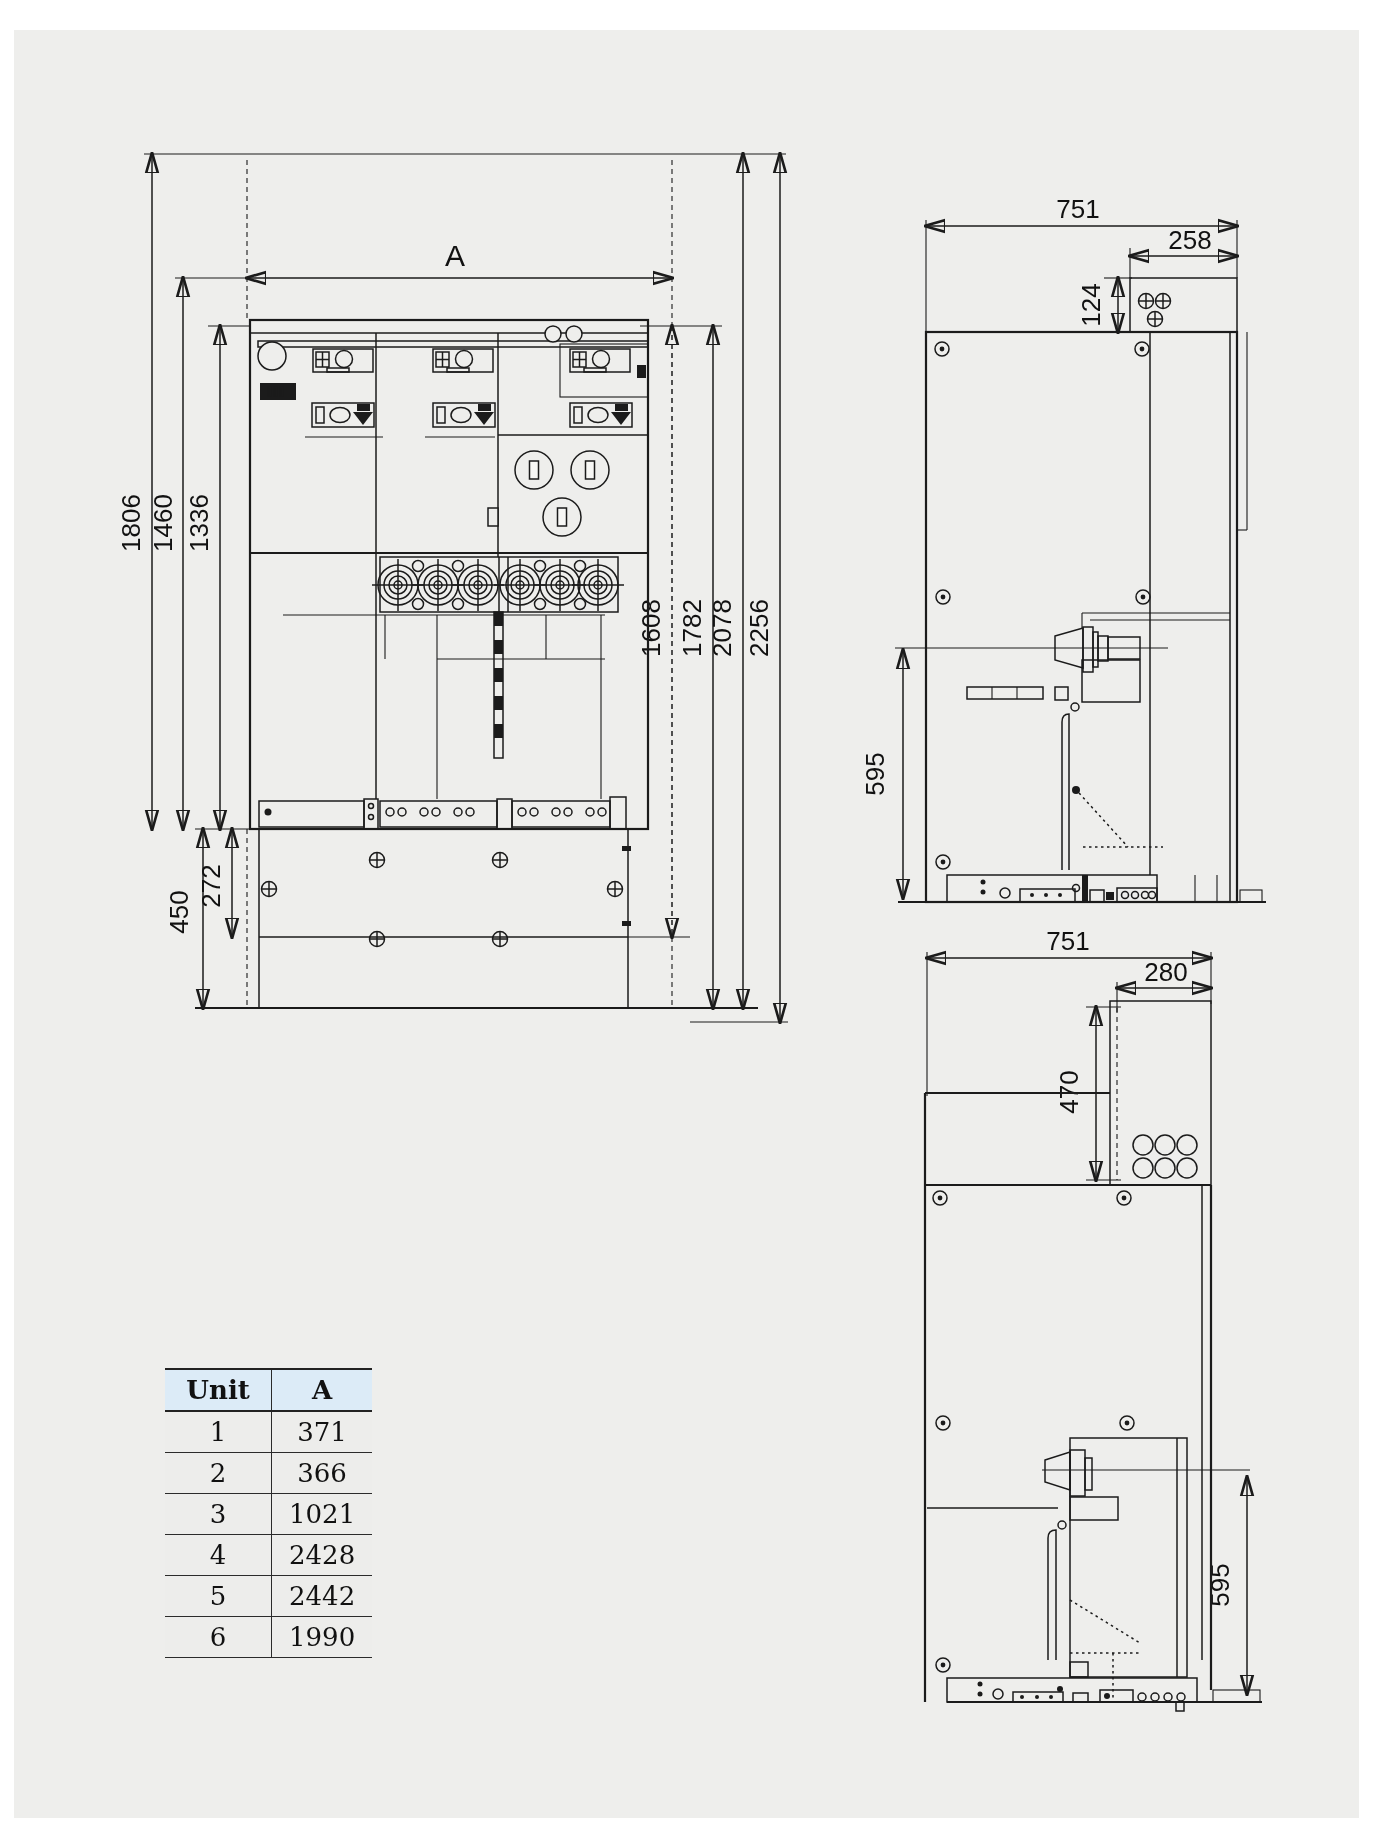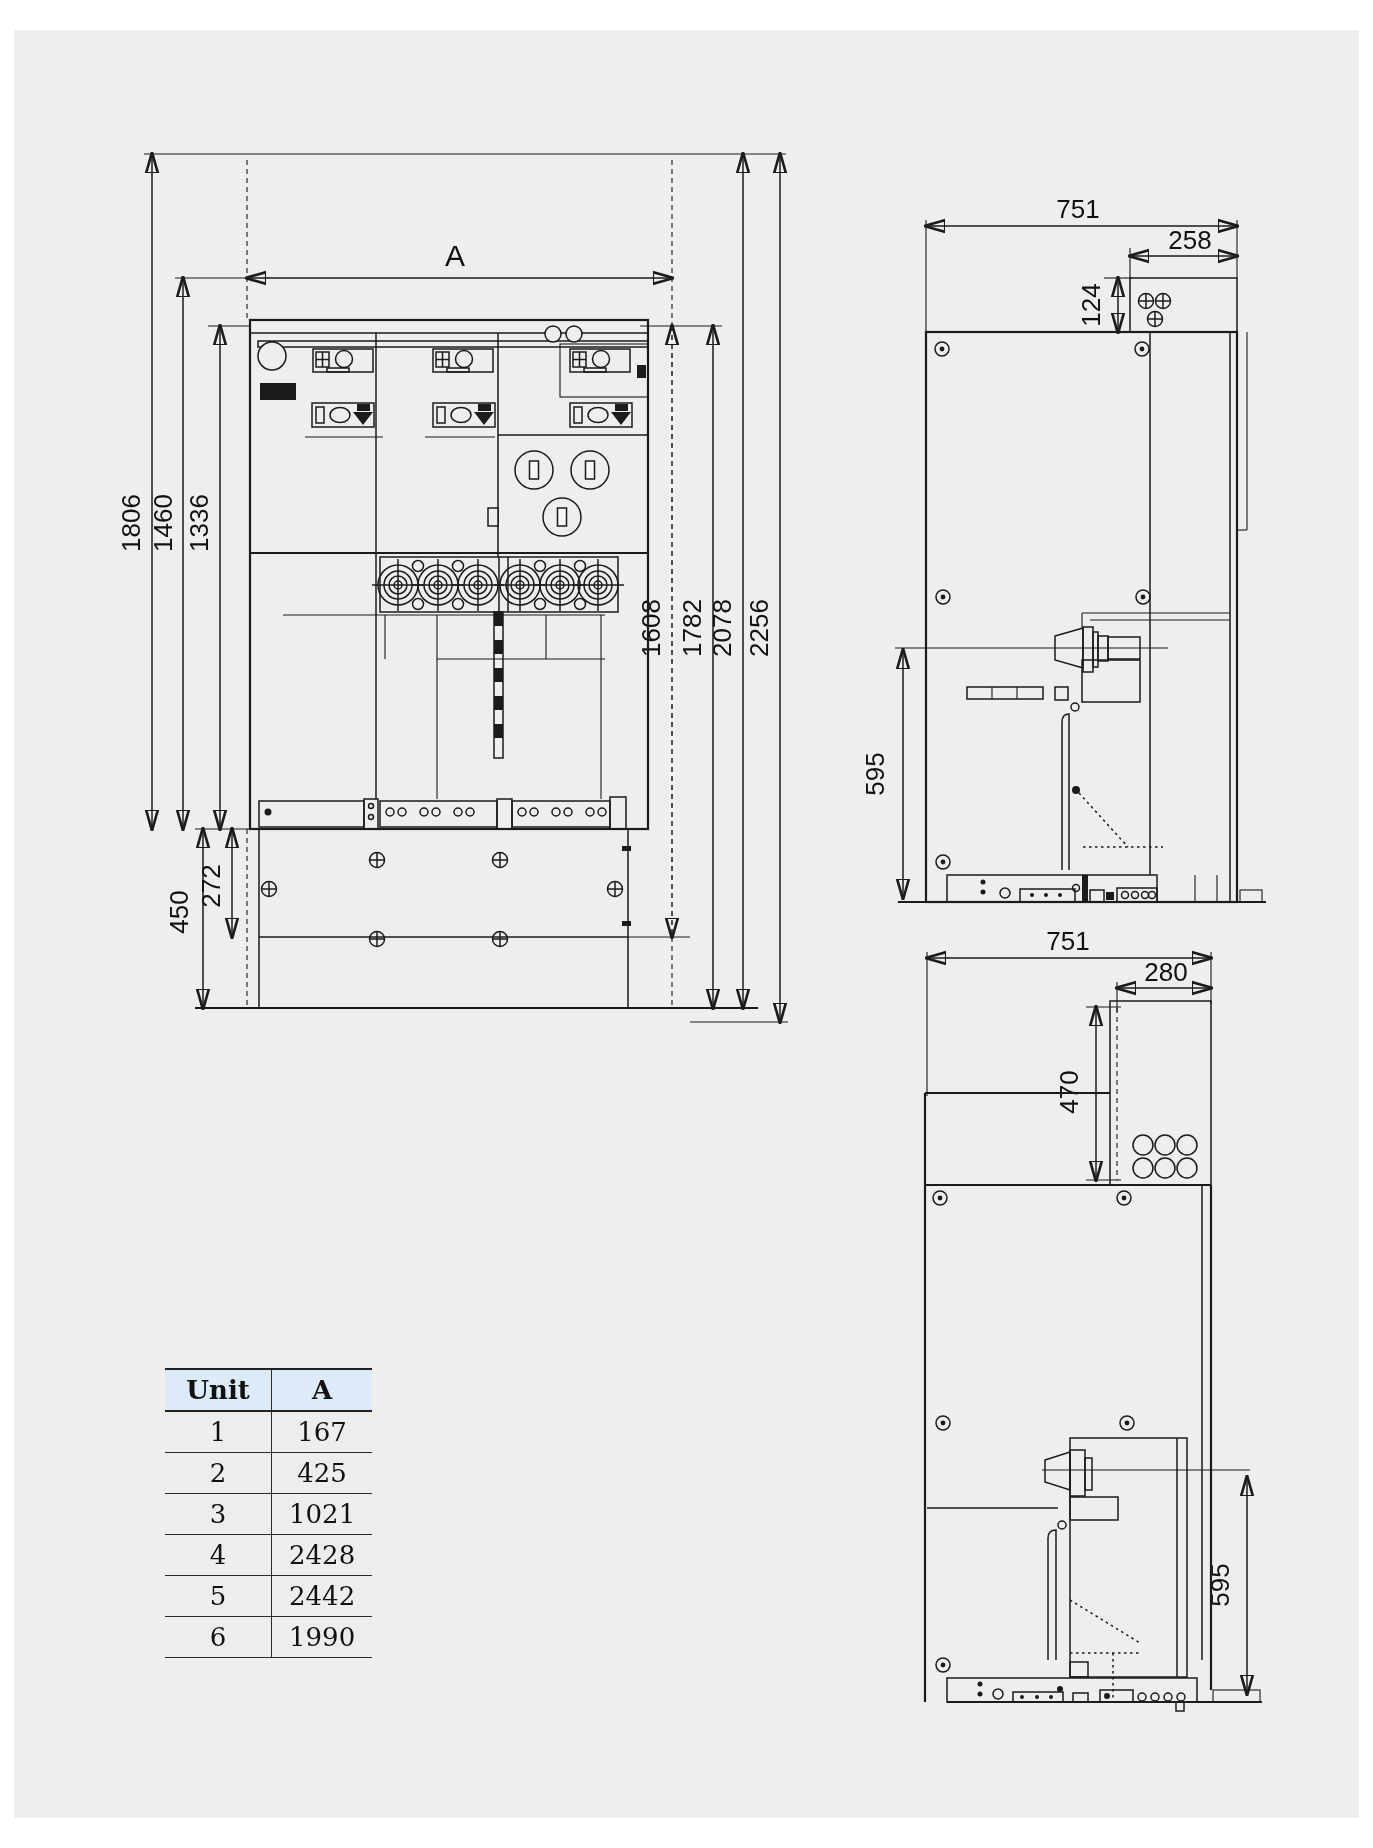--- a/index.html
+++ b/index.html
@@ -394,25 +394,25 @@
 </svg>
 
 <table id="unit-table">
   <tbody>
         <tr class="hdr">
     <td class="c1">Unit</td>
     <td class="c2">A</td>
   </tr>
   <tr>
     <td>1</td>
-    <td>167</td>
+    <td>371</td>
   </tr>
   <tr>
     <td>2</td>
-    <td>425</td>
+    <td>366</td>
   </tr>
   <tr>
     <td>3</td>
     <td>1021</td>
   </tr>
   <tr>
     <td>4</td>
     <td>2428</td>
   </tr>
   <tr>

